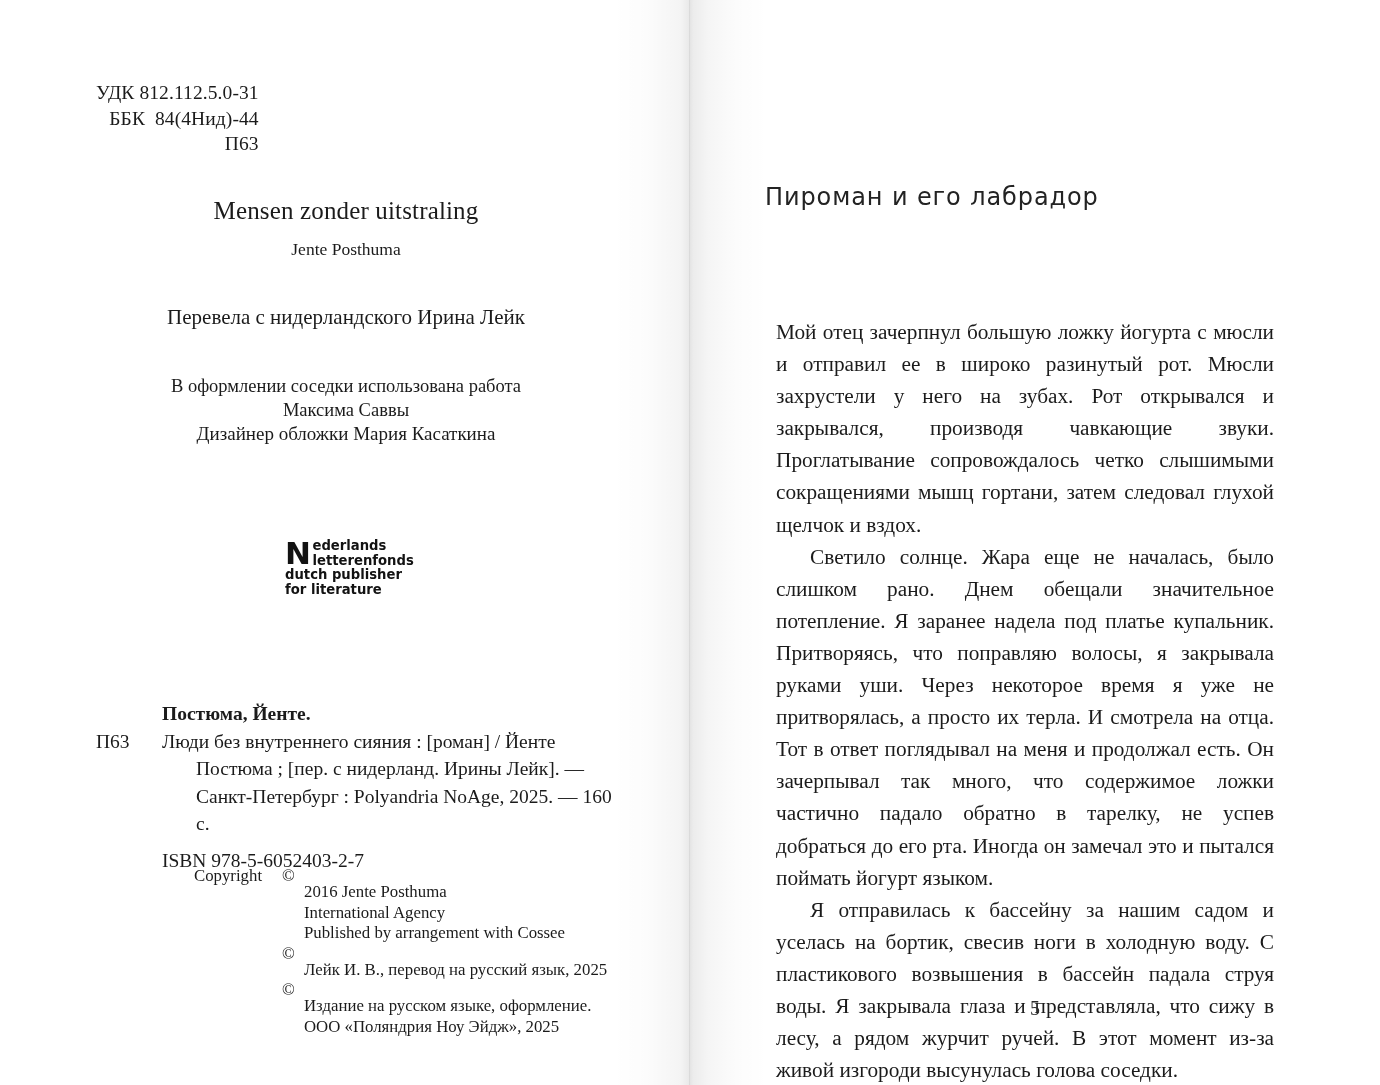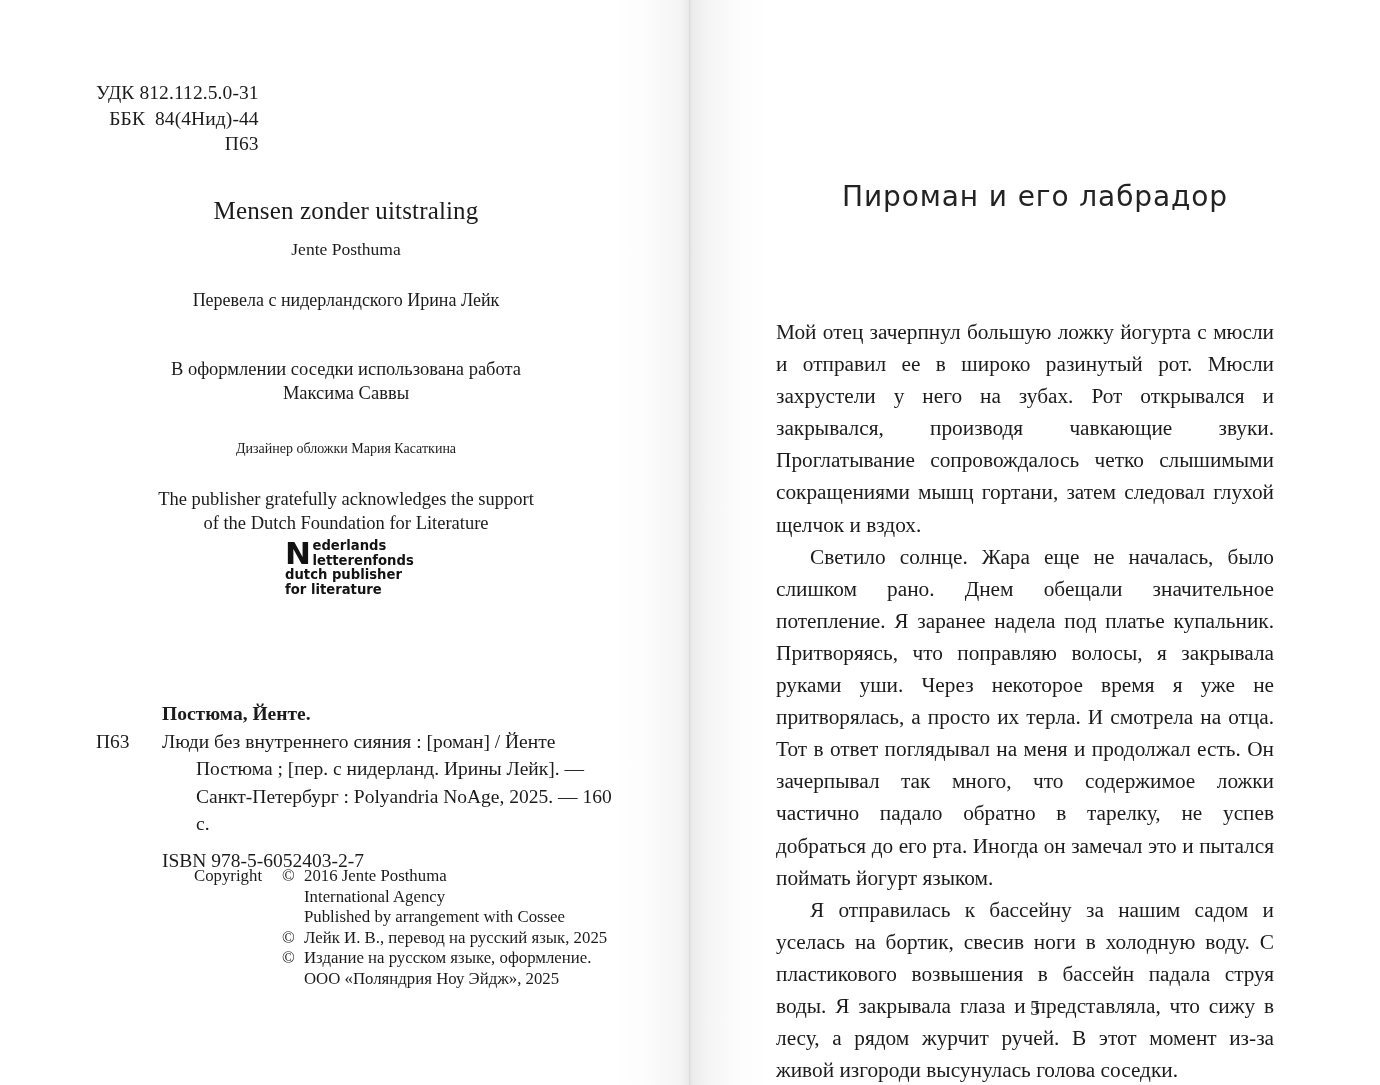--- a/index.html
+++ b/index.html
@@ -82,33 +82,32 @@
     font-size: 25px;
     line-height: 30px;
     letter-spacing: 0.15px;
   }
   .book-author {
     font-size: 17.5px;
     line-height: 22px;
     margin-top: 12px;
   }
   .translator {
-    font-size: 18px;
+    font-size: 21px;
     line-height: 24px;
-    margin-top: 28px;
+    margin-top: 45px;
   }
   .cover-art {
     font-size: 18.5px;
     line-height: 24px;
     margin-top: 45px;
   }
   .cover-designer {
-    font-size: 14px;
+    font-size: 19px;
     line-height: 24px;
-    margin-top: 32px;
   }
 
   .acknowledgement {
     position: absolute;
     left: 96px;
     top: 487px;
     width: 500px;
     text-align: center;
     font-size: 18.5px;
     line-height: 24px;
@@ -191,34 +190,35 @@
     width: 88px;
     flex: 0 0 88px;
     text-align: left;
   }
   .cp-sym {
     width: 22px;
     flex: 0 0 22px;
   }
   .cp-val {
     flex: 1 1 auto;
+    margin-top: 16px;
   }
   .cp-cont {
     margin-left: 110px;
   }
 
   
   .chapter-title {
     position: absolute;
     left: 75px;
     top: 180px;
     width: 540px;
-    text-align: center;
+    text-align: left;
     font-family: "DejaVu Sans", "Liberation Sans", sans-serif;
-    font-size: 28px;
+    font-size: 24px;
     line-height: 34px;
     letter-spacing: 0.9px;
     color: #232323;
     font-weight: normal;
   }
 
   .body-text {
     position: absolute;
     left: 86px;
     top: 316px;
@@ -262,24 +262,20 @@
       <div class="book-title">Mensen zonder uitstraling</div>
       <div class="book-author">Jente Posthuma</div>
       <div class="translator">Перевела с нидерландского Ирина Лейк</div>
       <div class="cover-art">
         <div>В оформлении соседки использована работа</div>
         <div>Максима Саввы</div>
       </div>
       <div class="cover-designer">Дизайнер обложки Мария Касаткина</div>
     </div>
 
-    <div class="acknowledgement">
-      <div>The publisher gratefully acknowledges the support</div>
-      <div>of the Dutch Foundation for Literature</div>
-    </div>
 
     <div class="nlf-logo">
       <div class="nlf-top">
         <div class="nlf-n">N</div>
         <div class="nlf-words">
           <div>ederlands</div>
           <div>letterenfonds</div>
         </div>
       </div>
       <div class="nlf-bottom">

